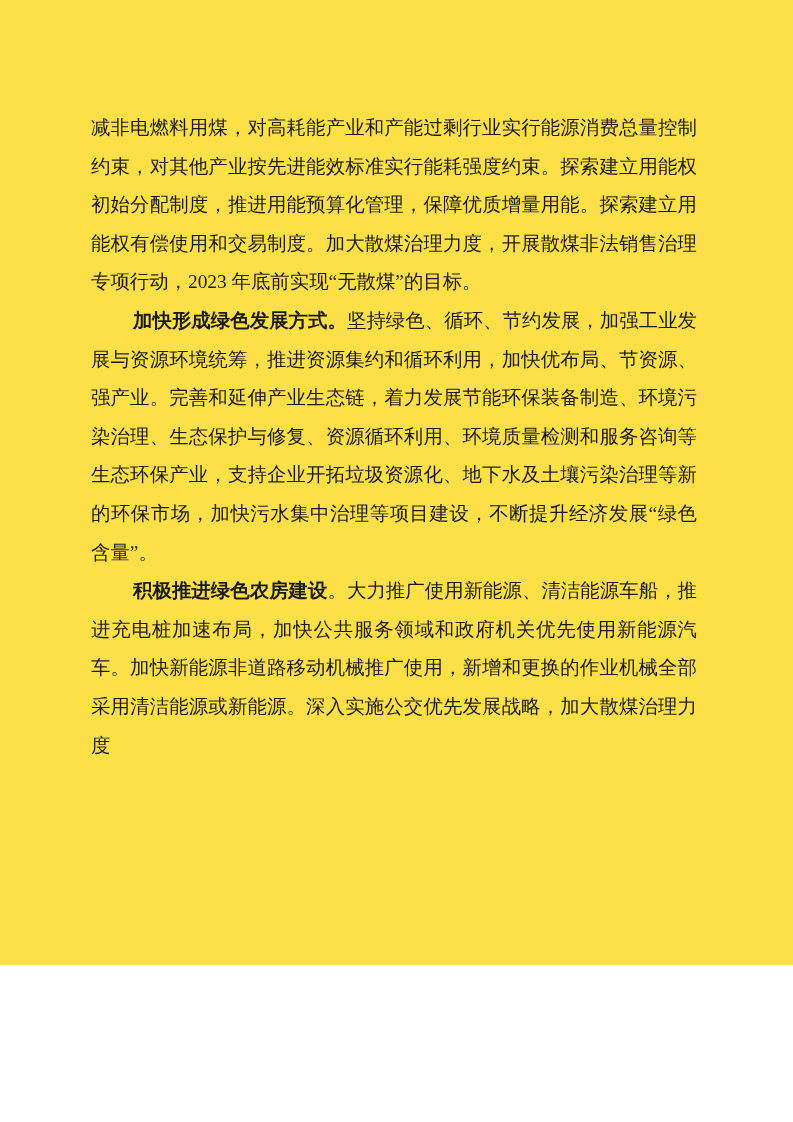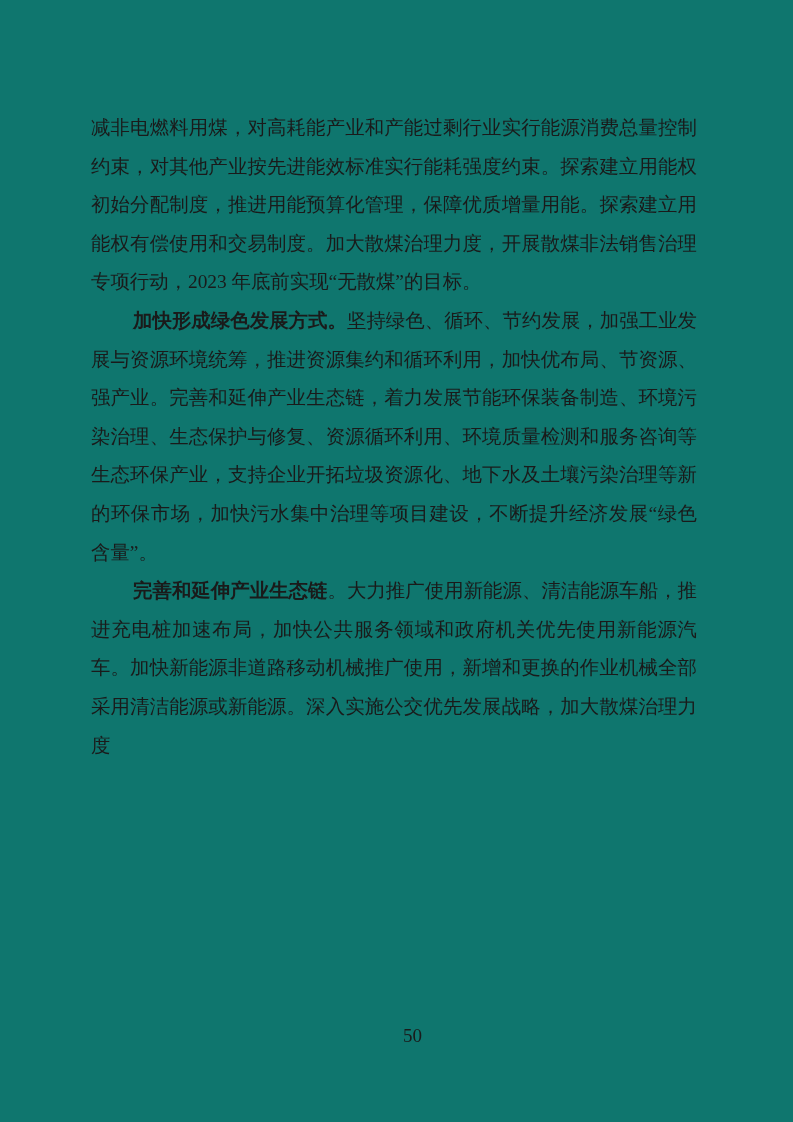--- a/index.html
+++ b/index.html
@@ -3,22 +3,22 @@
 <meta charset="utf-8">
 <style>
   html, body {
     margin: 0;
     padding: 0;
     background: #ffffff;
   }
   .page {
     position: relative;
     width: 793px;
-    height: 1122px;
-    background: #0f766e;
+    height: 965px;
+    background: #fde047;
     overflow: hidden;
     font-family: "Liberation Serif", "DejaVu Serif", serif;
   }
   .content {
     position: absolute;
     left: 91px;
     top: 109px;
     width: 606px;
     font-size: 19.4px;
     line-height: 38.6px;
@@ -53,21 +53,21 @@
 
 <div class="page">
 
   <div class="content">
 
     <p class="para no-indent"><span class="body-text">减非电燃料用煤，对高耗能产业和产能过剩行业实行能源消费总量控制约束，对其他产业按先进能效标准实行能耗强度约束。探索建立用能权初始分配制度，推进用能预算化管理，保障优质增量用能。探索建立用能权有偿使用和交易制度。加大散煤治理力度，开展散煤非法销售治理专项行动，2023 年底前实现“无散煤”的目标。</span></p>
 
     <p class="para"><span class="lead">加快形成绿色发展方式。</span><span class="body-text">坚持绿色、循环、节约发展，加强工业发展与资源环境统筹，推进资源集约和循环利用，加快优布局、节资源、强产业。完善和延伸产业生态链，着力发展节能环保装备制造、环境污染治理、生态保护与修复、资源循环利用、环境质量检测和服务咨询等生态环保产业，支持企业开拓垃圾资源化、地下水及土壤污染治理等新的环保市场，加快污水集中治理等项目建设，不断提升经济发展“绿色含量”。</span></p>
 
 
-    <p class="para"><span class="lead">完善和延伸产业生态链</span><span class="body-text">。大力推广使用新能源、清洁能源车船，推进充电桩加速布局，加快公共服务领域和政府机关优先使用新能源汽车。加快新能源非道路移动机械推广使用，新增和更换的作业机械全部采用清洁能源或新能源。深入实施公交优先发展战略，加大散煤治理力度</span></p>
+    <p class="para"><span class="lead">积极推进绿色农房建设</span><span class="body-text">。大力推广使用新能源、清洁能源车船，推进充电桩加速布局，加快公共服务领域和政府机关优先使用新能源汽车。加快新能源非道路移动机械推广使用，新增和更换的作业机械全部采用清洁能源或新能源。深入实施公交优先发展战略，加大散煤治理力度</span></p>
 
   </div>
 
   <div class="footer">
     <span>50</span>
   </div>
 
 </div>
 
 </body></html>

